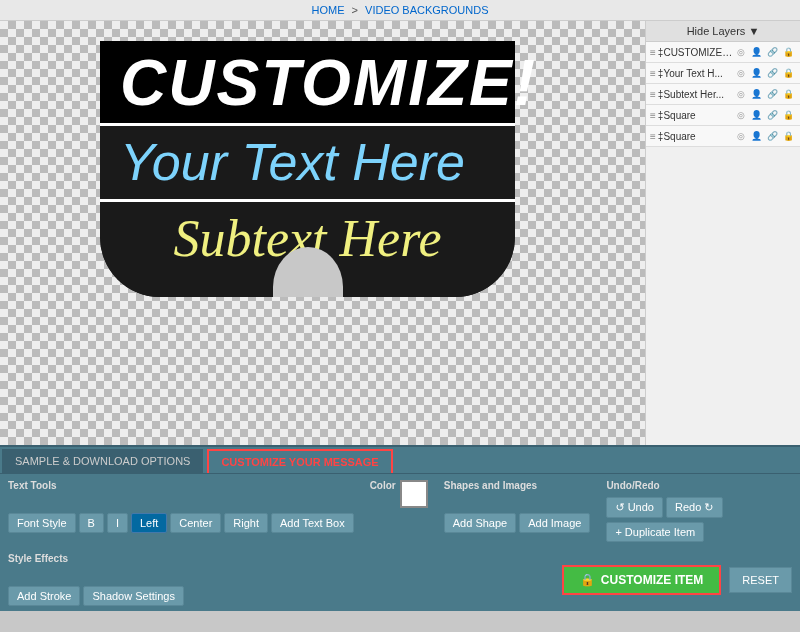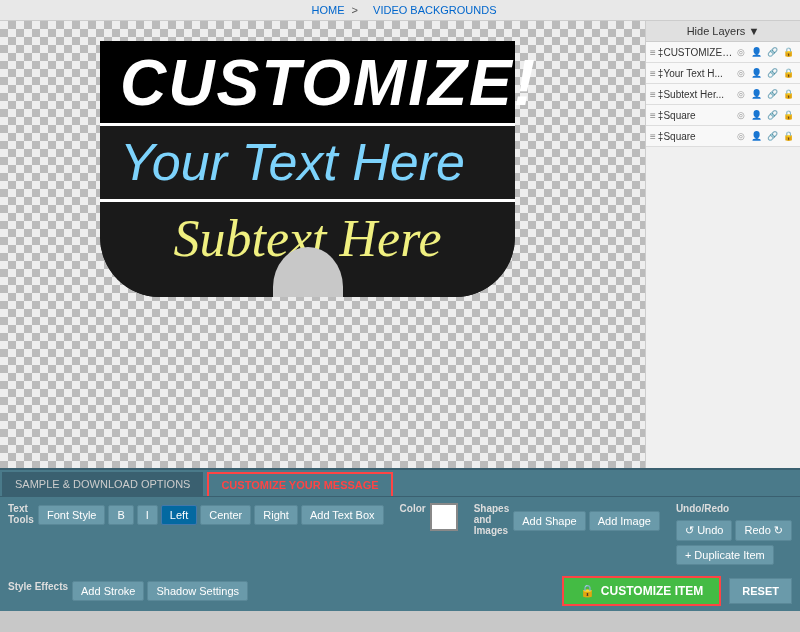--- a/index.html
+++ b/index.html
@@ -14,21 +14,21 @@
 
     
     .top-bar {
       background: #e8e8e8;
       border-bottom: 1px solid #ccc;
       text-align: center;
       padding: 4px 0;
       font-size: 11px;
       color: #0066cc;
     }
-    .top-bar a { color: #0066cc; text-decoration: none; margin-left: 8px; }
+    .top-bar a { color: #0066cc; text-decoration: none; }
     .top-bar span { color: #555; margin: 0 4px; }
 
     
     .main-container {
       display: flex;
       width: 800px;
       height: 590px;
       position: relative;
     }
 
@@ -215,22 +215,22 @@
 
     .tools-row {
       display: flex;
       padding: 6px 8px;
       gap: 16px;
       align-items: flex-start;
     }
 
     .tool-group {
       display: flex;
-      flex-direction: row;
-      gap: 4px;
+      flex-direction: column;
+      gap: 20px;
     }
 
     .tool-group-label {
       font-size: 10px;
       color: #ddd;
       font-weight: bold;
       margin-bottom: 2px;
     }
 
     .tool-buttons {
@@ -303,21 +303,21 @@
       gap: 6px;
     }
 
     .reset-btn {
       background: #6a9aaa;
       border: 1px solid #5a8898;
       color: #fff;
       padding: 6px 12px;
       font-size: 11px;
       cursor: pointer;
-      font-weight: bold;
+      font-weight: normal;
     }
 
     .duplicate-btn {
       background: #6a9aaa;
       border: 1px solid #5a8898;
       color: #fff;
       padding: 3px 8px;
       font-size: 11px;
       cursor: pointer;
     }

